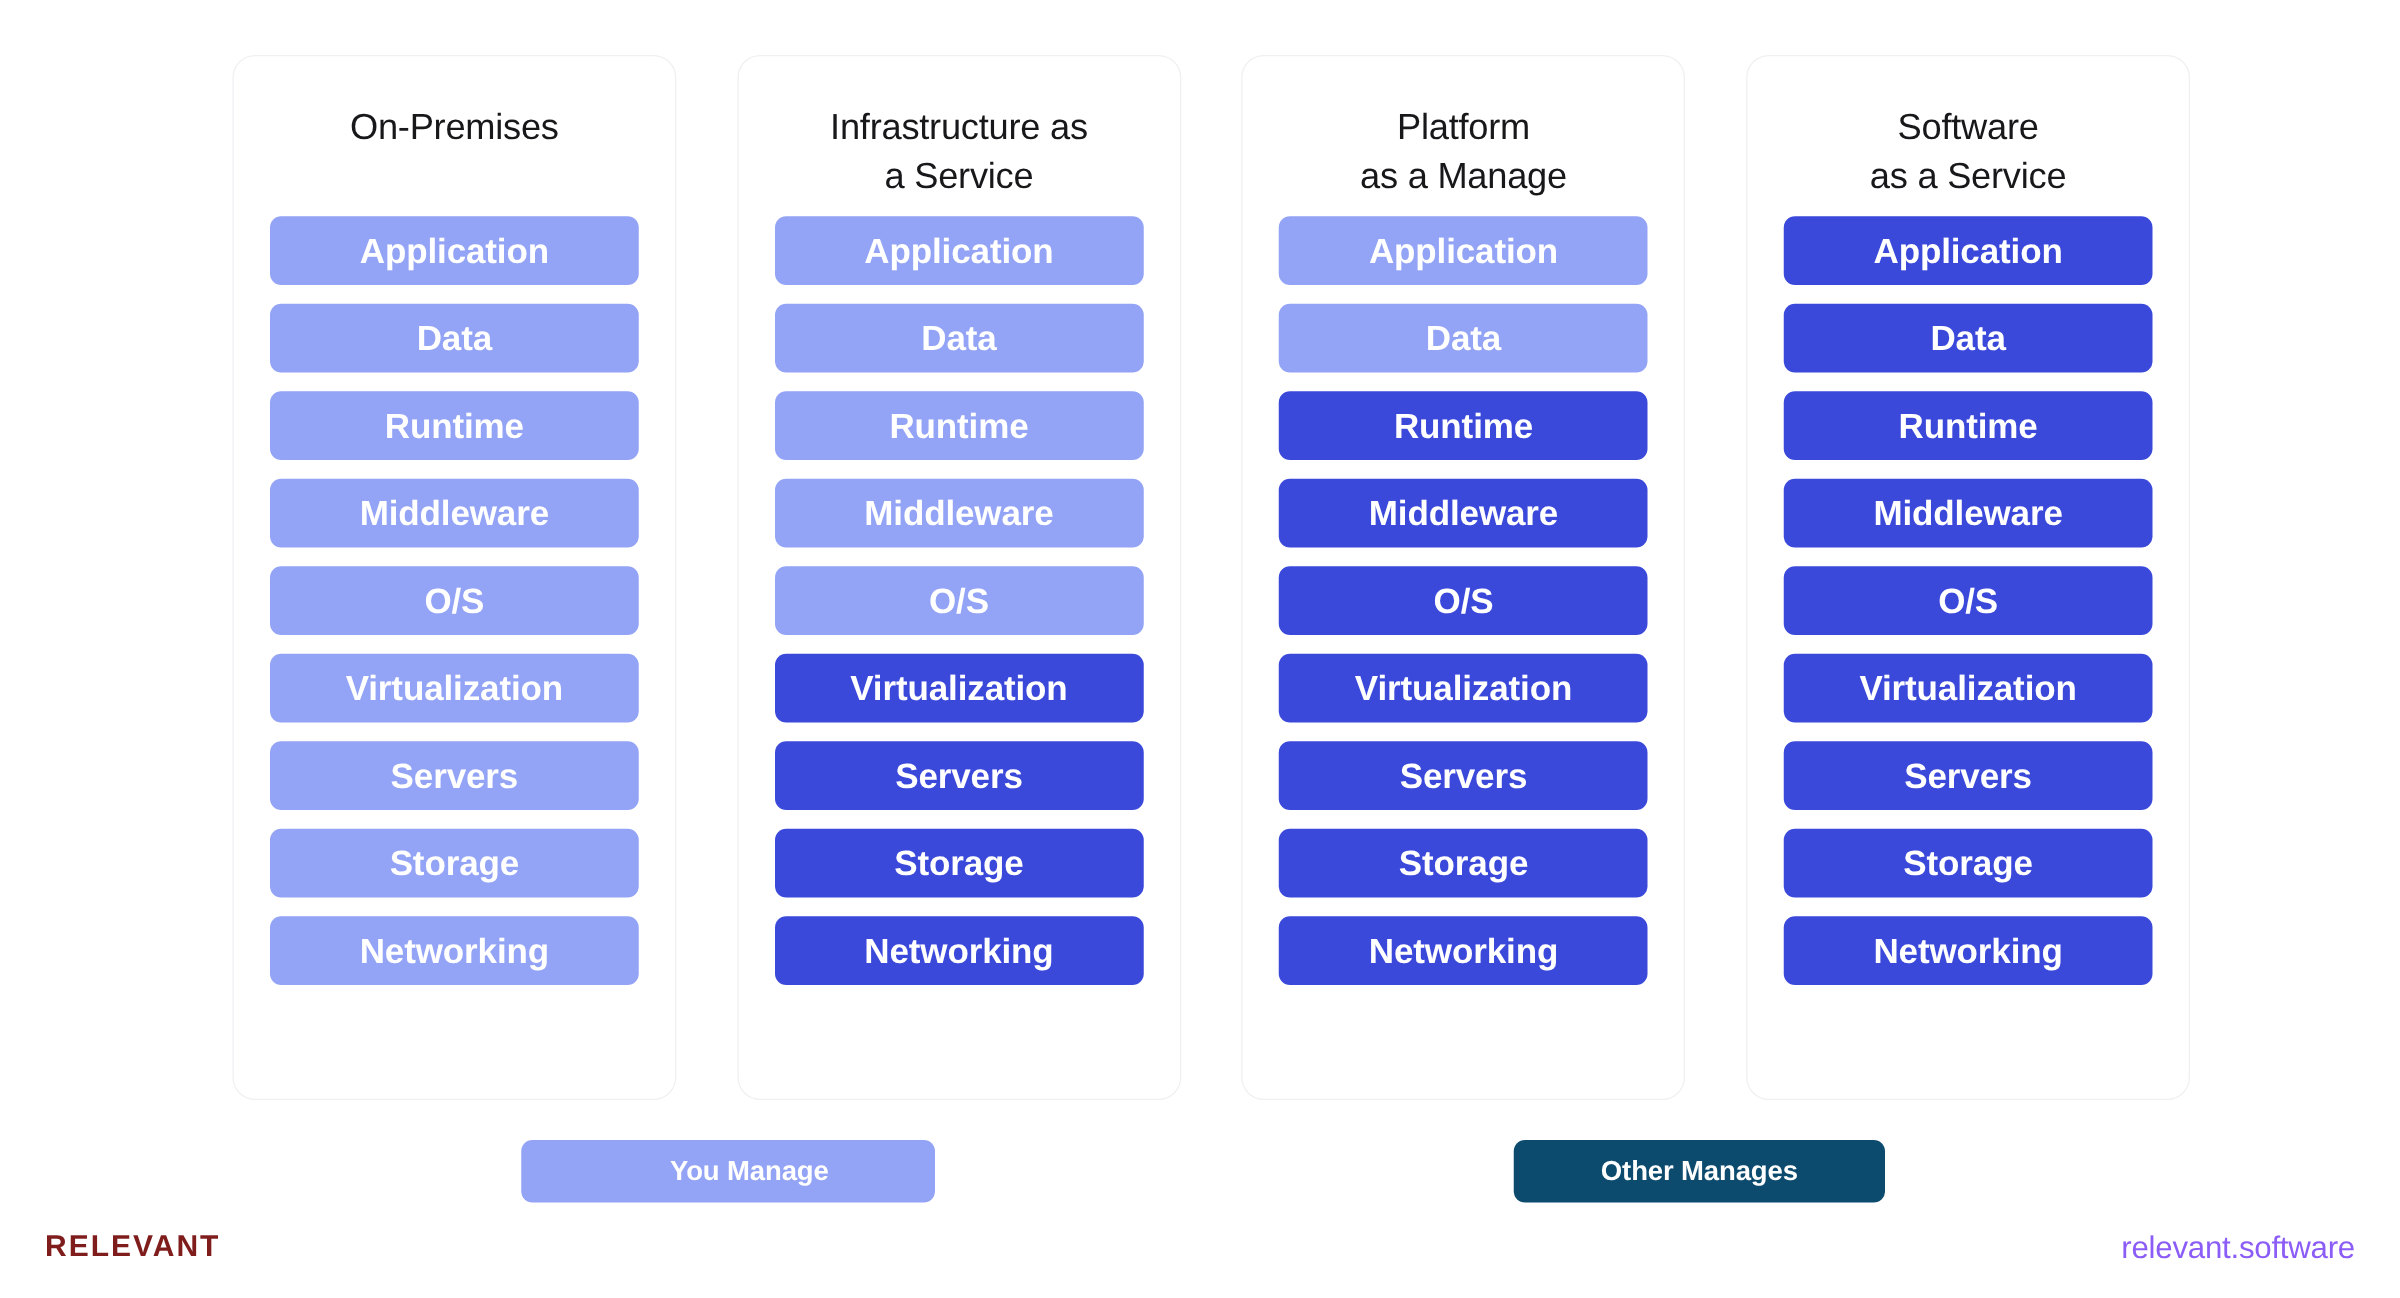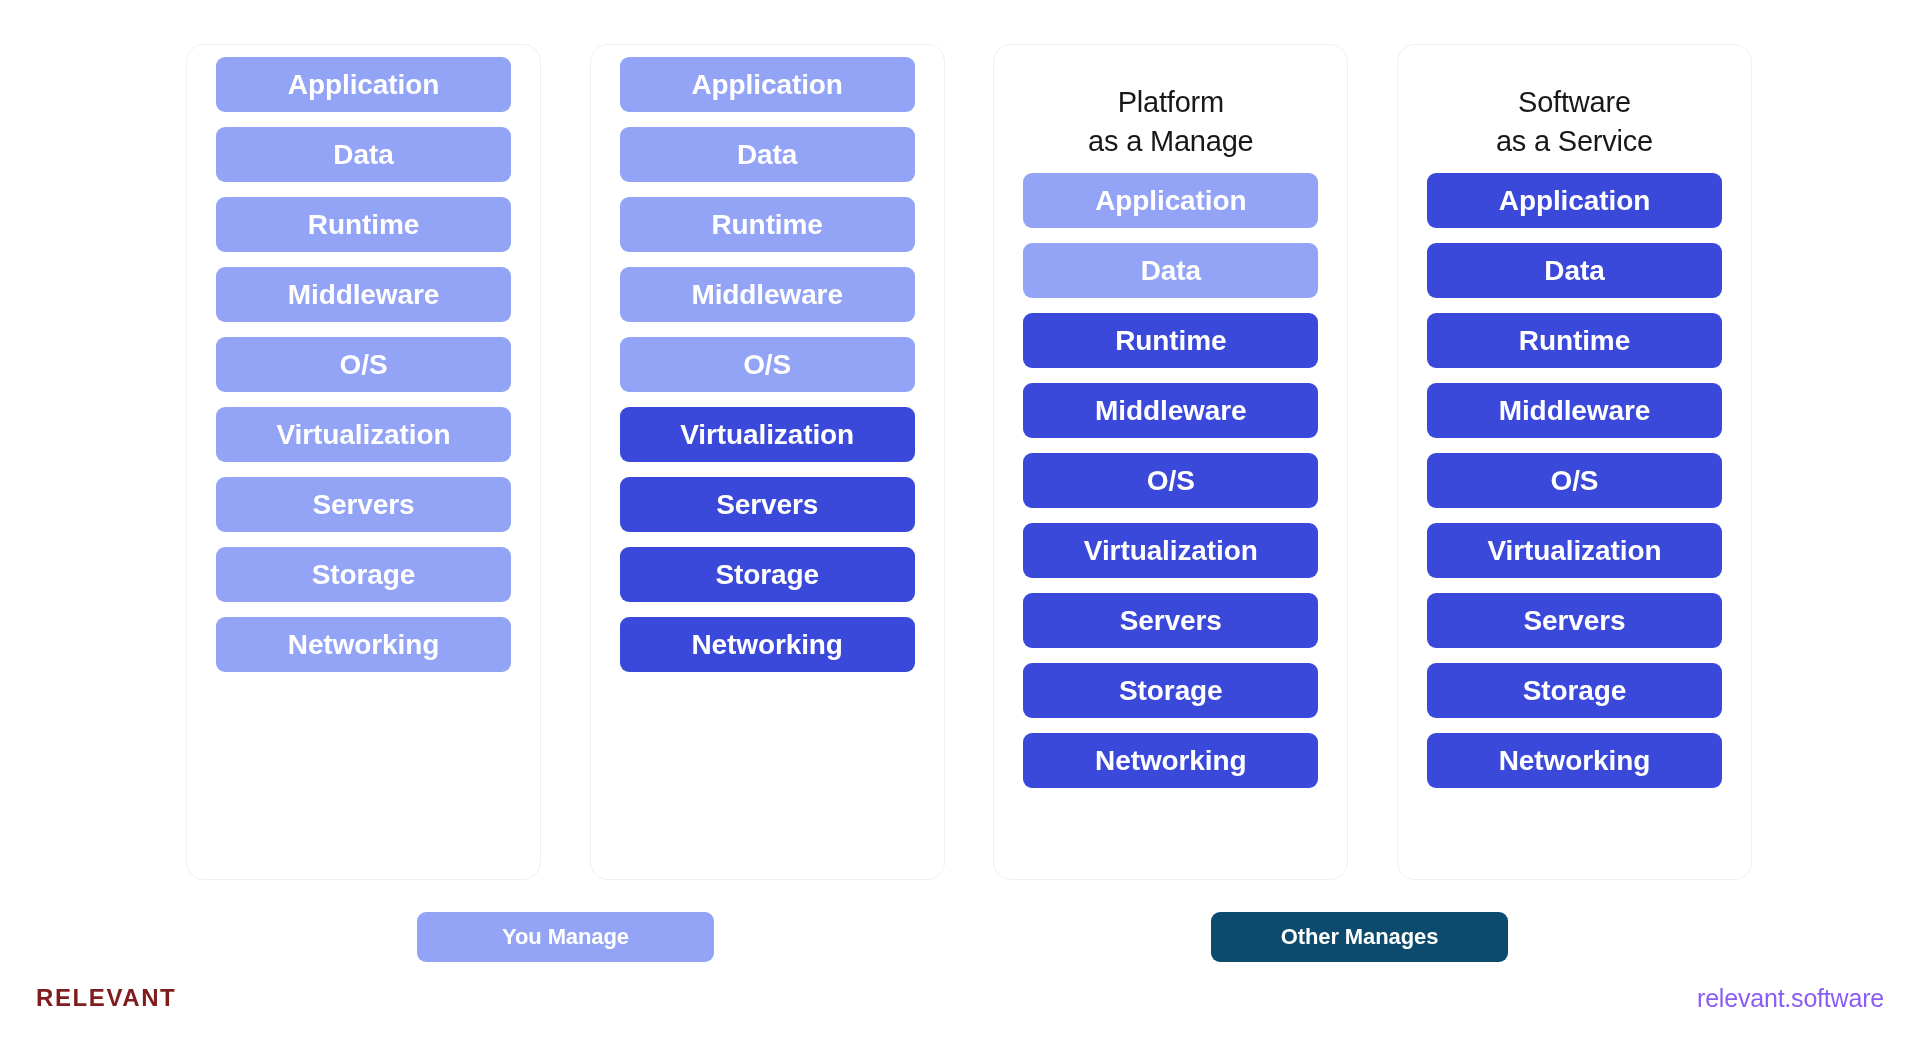--- a/index.html
+++ b/index.html
@@ -92,20 +92,21 @@
     justify-content: center;
     font-size: 22px;
     font-weight: 700;
     color: #ffffff;
     letter-spacing: -0.1px;
   }
   #legend-you {
     left: 417px;
     width: 297px;
     background: #93a3f5;
+    padding-left: 34px;
   }
   #legend-other {
     left: 1211px;
     width: 297px;
     background: #0c4a6e;
   }
 
   
   #footer {
     position: absolute;
@@ -131,33 +132,36 @@
     font-weight: 400;
     color: #8b5cf6;
     letter-spacing: -0.2px;
   }
 </style>
 </head>
 <body>
 
 <div id="cards-row">
     <div class="model-card">
+      <div class="card-title">On-Premises</div>
       <div class="layer-stack">
         <div class="layer-bar self" style="background: rgb(147, 163, 245);">Application</div>
         <div class="layer-bar self" style="background: rgb(147, 163, 245);">Data</div>
         <div class="layer-bar self" style="background: rgb(147, 163, 245);">Runtime</div>
         <div class="layer-bar self" style="background: rgb(147, 163, 245);">Middleware</div>
         <div class="layer-bar self" style="background: rgb(147, 163, 245);">O/S</div>
         <div class="layer-bar self" style="background: rgb(147, 163, 245);">Virtualization</div>
         <div class="layer-bar self" style="background: rgb(147, 163, 245);">Servers</div>
         <div class="layer-bar self" style="background: rgb(147, 163, 245);">Storage</div>
         <div class="layer-bar self" style="background: rgb(147, 163, 245);">Networking</div>
       </div>
     </div>
     <div class="model-card">
+      <div class="card-title">Infrastructure as
+a Service</div>
       <div class="layer-stack">
         <div class="layer-bar self" style="background: rgb(147, 163, 245);">Application</div>
         <div class="layer-bar self" style="background: rgb(147, 163, 245);">Data</div>
         <div class="layer-bar self" style="background: rgb(147, 163, 245);">Runtime</div>
         <div class="layer-bar self" style="background: rgb(147, 163, 245);">Middleware</div>
         <div class="layer-bar self" style="background: rgb(147, 163, 245);">O/S</div>
         <div class="layer-bar other" style="background: rgb(59, 73, 219);">Virtualization</div>
         <div class="layer-bar other" style="background: rgb(59, 73, 219);">Servers</div>
         <div class="layer-bar other" style="background: rgb(59, 73, 219);">Storage</div>
         <div class="layer-bar other" style="background: rgb(59, 73, 219);">Networking</div>

